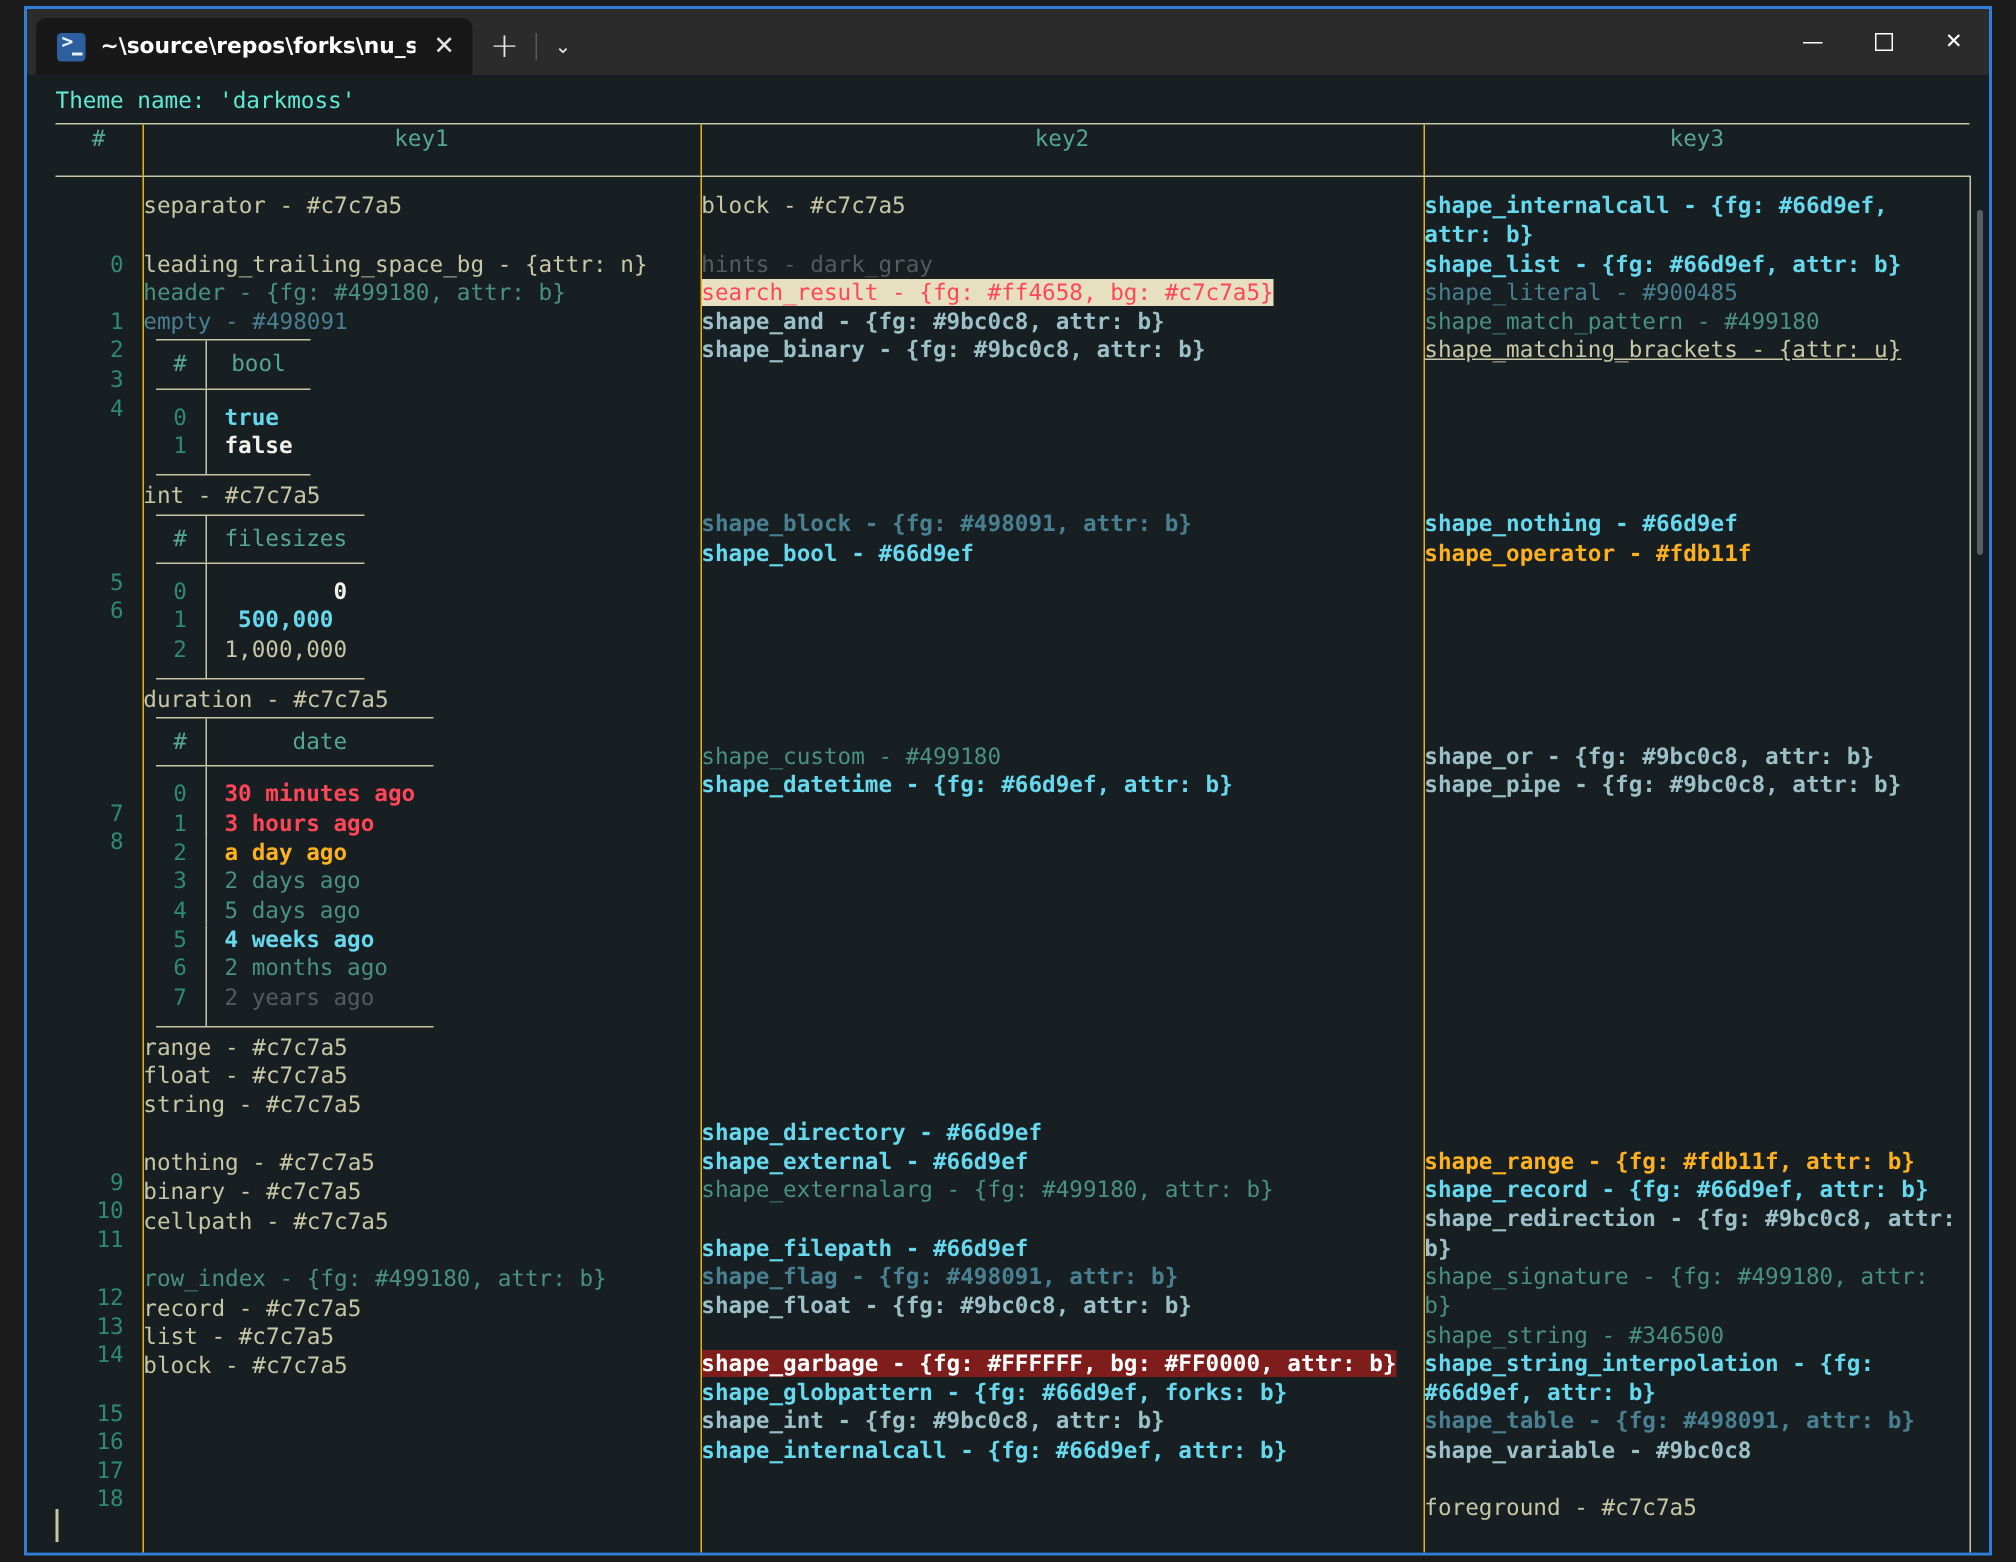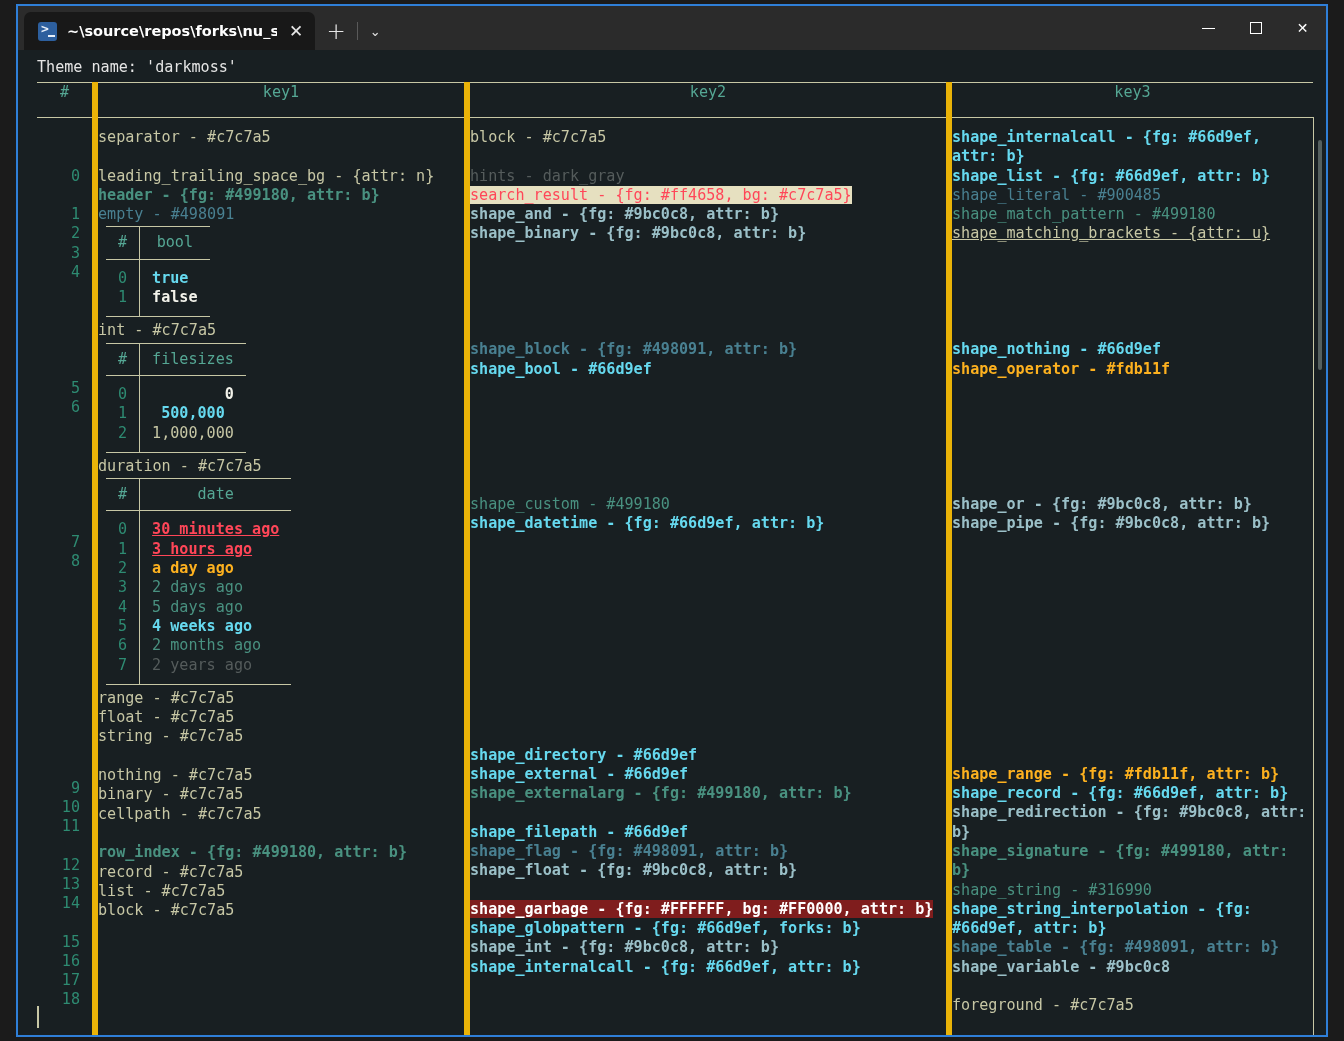--- a/index.html
+++ b/index.html
@@ -77,41 +77,41 @@
     padding: 8px 0 0 5px;
     font-family: "DejaVu Sans Mono", monospace;
     font-size: 15.1px; line-height: 19.3px;
     color: #c7c7a5;
     letter-spacing: 0px;
   }
   #scrollbar {
     position: absolute; right: 4px; top: 90px;
     width: 4px; height: 230px; background: #55605f; border-radius: 2px;
   }
-  .theme-line { padding-left: 14px; height: 24px; color: #e5e5e5; }
+  .theme-line { padding-left: 14px; height: 24px; color: #5eead4; }
 
   
   .tbl-wrap { padding-left: 14px; }
   table.nu {
     border-collapse: collapse;
     table-layout: fixed;
   }
   table.nu td, table.nu th { vertical-align: top; padding: 0; }
 
   
   #outer { width: 1276px; }
   #outer > colgroup .c0 { width: 58px; }
   .hrow th {
     border-top: 1px solid #c7c7a5;
     border-bottom: 1px solid #c7c7a5;
     height: 35px; text-align: center; vertical-align: middle;
     color: #55a794; font-weight: normal; font-size: 15.1px;
   }
   .hrow th.idxh { color: #55a794; }
-  .vsep { border-left: 6px solid #eab308; }
+  .vsep { border-left: 1px solid #eab308; }
   .vsepr { border-right: 1px solid #c7c7a5; }
   #outer td.body { padding: 10px 0 14px 0; }
   #outer td.idx {
     text-align: right; padding: 10px 12px 14px 0;
     color: #2e8b72; white-space: pre;
   }
   .botline {
     border-bottom: 1px solid #c7c7a5;
   }
   .cellpad { padding-left: 14px; padding-right: 12px; }
@@ -135,29 +135,29 @@
     padding: 0 12px; height: 19.3px; line-height: 19.3px;
   }
   table.inner tr.first td { padding-top: 9px; }
   table.inner tr.last td { padding-bottom: 9px; }
   table.inner .col-sep { border-left: 1px solid #c7c7a5; }
   table.inner tbody tr:last-child td { border-bottom: 1px solid #c7c7a5; }
   .inner-idx { color: #2e8b72; text-align: left; }
 
   
   .c-cream   { color: #c7c7a5; }
-  .c-green   { color: #499180; font-weight: bold; }
+  .c-green   { color: #499180; font-weight: normal; }
   .c-greenp  { color: #499180; }
   .c-gray    { color: #498091; }
   .c-grayb   { color: #498091; font-weight: bold; }
   .c-dgray   { color: #555c5c; }
   .c-cyan    { color: #66d9ef; font-weight: bold; }
   .c-blue    { color: #9bc0c8; font-weight: bold; }
   .c-orange  { color: #fdb11f; font-weight: bold; }
-  .c-red     { color: #ff4658; font-weight: bold; text-decoration: underline; }
+  .c-red     { color: #ff4658; font-weight: bold; }
   .c-white   { color: #f2f2ea; font-weight: bold; }
   .c-ul      { color: #c7c7a5; text-decoration: underline; }
   .hl-search { color: #ff4658; background: #e6e0c0; font-weight: normal; }
   .hl-garbage{ color: #FFFFFF; background: #7f1d1d; font-weight: bold; }
 
   .ln { white-space: pre-wrap; word-break: break-word; }
   .blank { height: 19.3px; }
 
   #cursor {
     position: absolute; left: 19px; top: 1000px;
@@ -405,21 +405,21 @@
                   <div class="blank"></div>
                   <div class="blank"></div>
                   <div class="blank"></div>
                   <div class="blank"></div>
                   <div class="blank"></div>
                   <div class="blank"></div>
                   <div class="ln"><span class="c-orange">shape_range - {fg: #fdb11f, attr: b}</span></div>
                   <div class="ln"><span class="c-cyan">shape_record - {fg: #66d9ef, attr: b}</span></div>
                   <div class="ln"><span class="c-blue">shape_redirection - {fg: #9bc0c8, attr: b}</span></div>
                   <div class="ln"><span class="c-green">shape_signature - {fg: #499180, attr: b}</span></div>
-                  <div class="ln"><span class="c-greenp">shape_string - #316990</span></div>
+                  <div class="ln"><span class="c-greenp">shape_string - #346500</span></div>
                   <div class="ln"><span class="c-cyan">shape_string_interpolation - {fg: #66d9ef, attr: b}</span></div>
                   <div class="ln"><span class="c-grayb">shape_table - {fg: #498091, attr: b}</span></div>
                   <div class="ln"><span class="c-blue">shape_variable - #9bc0c8</span></div>
                   <div class="blank"></div>
                   <div class="ln"><span class="c-cream">foreground - #c7c7a5</span></div>
                 </div>
             </td>
           </tr>
         </tbody>
       </table>

